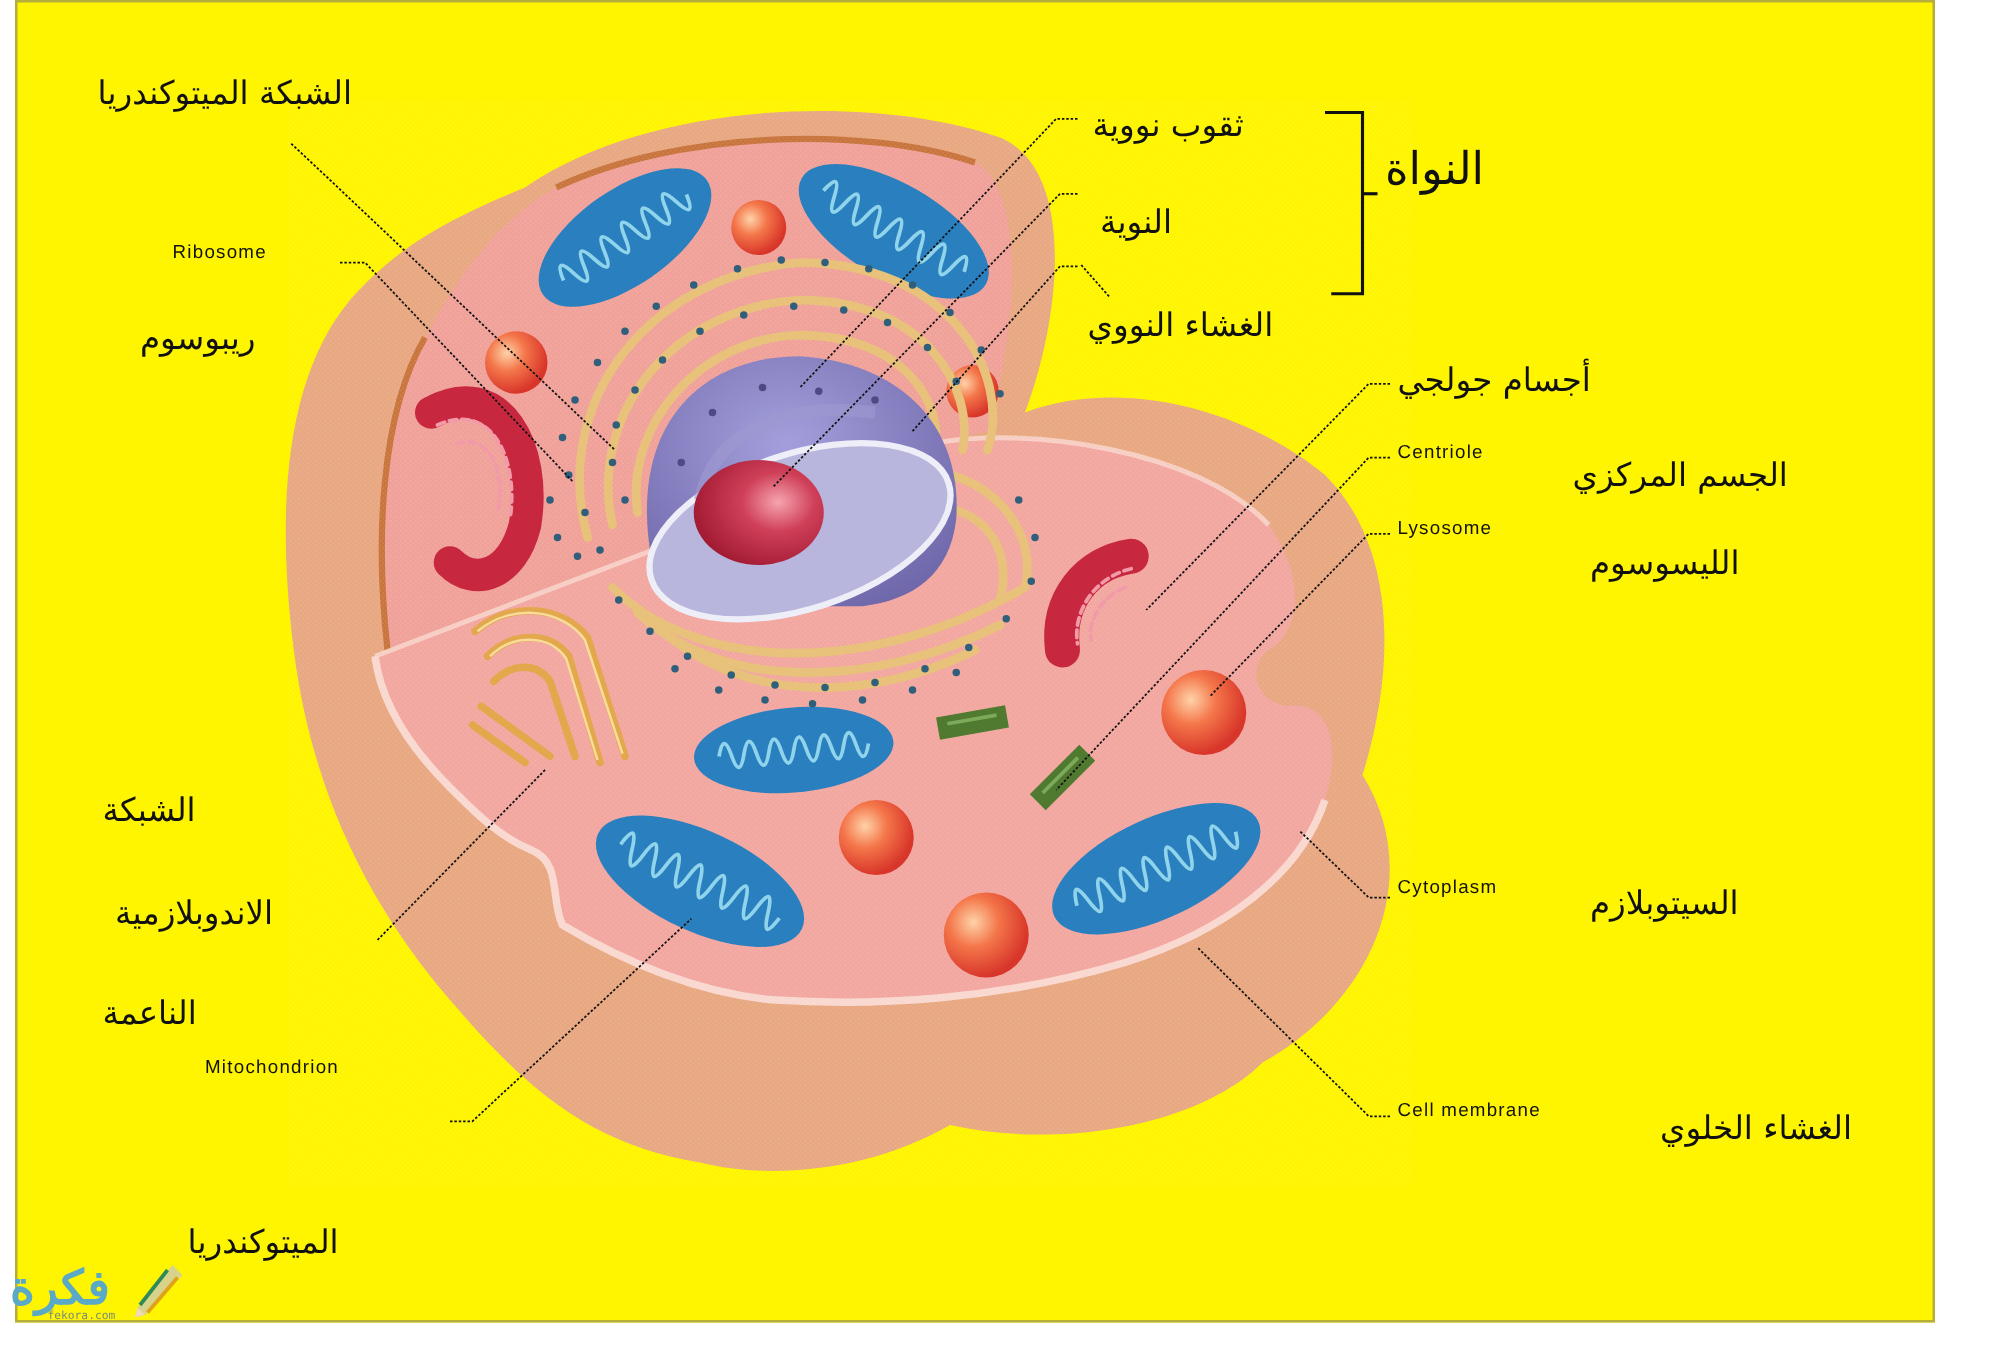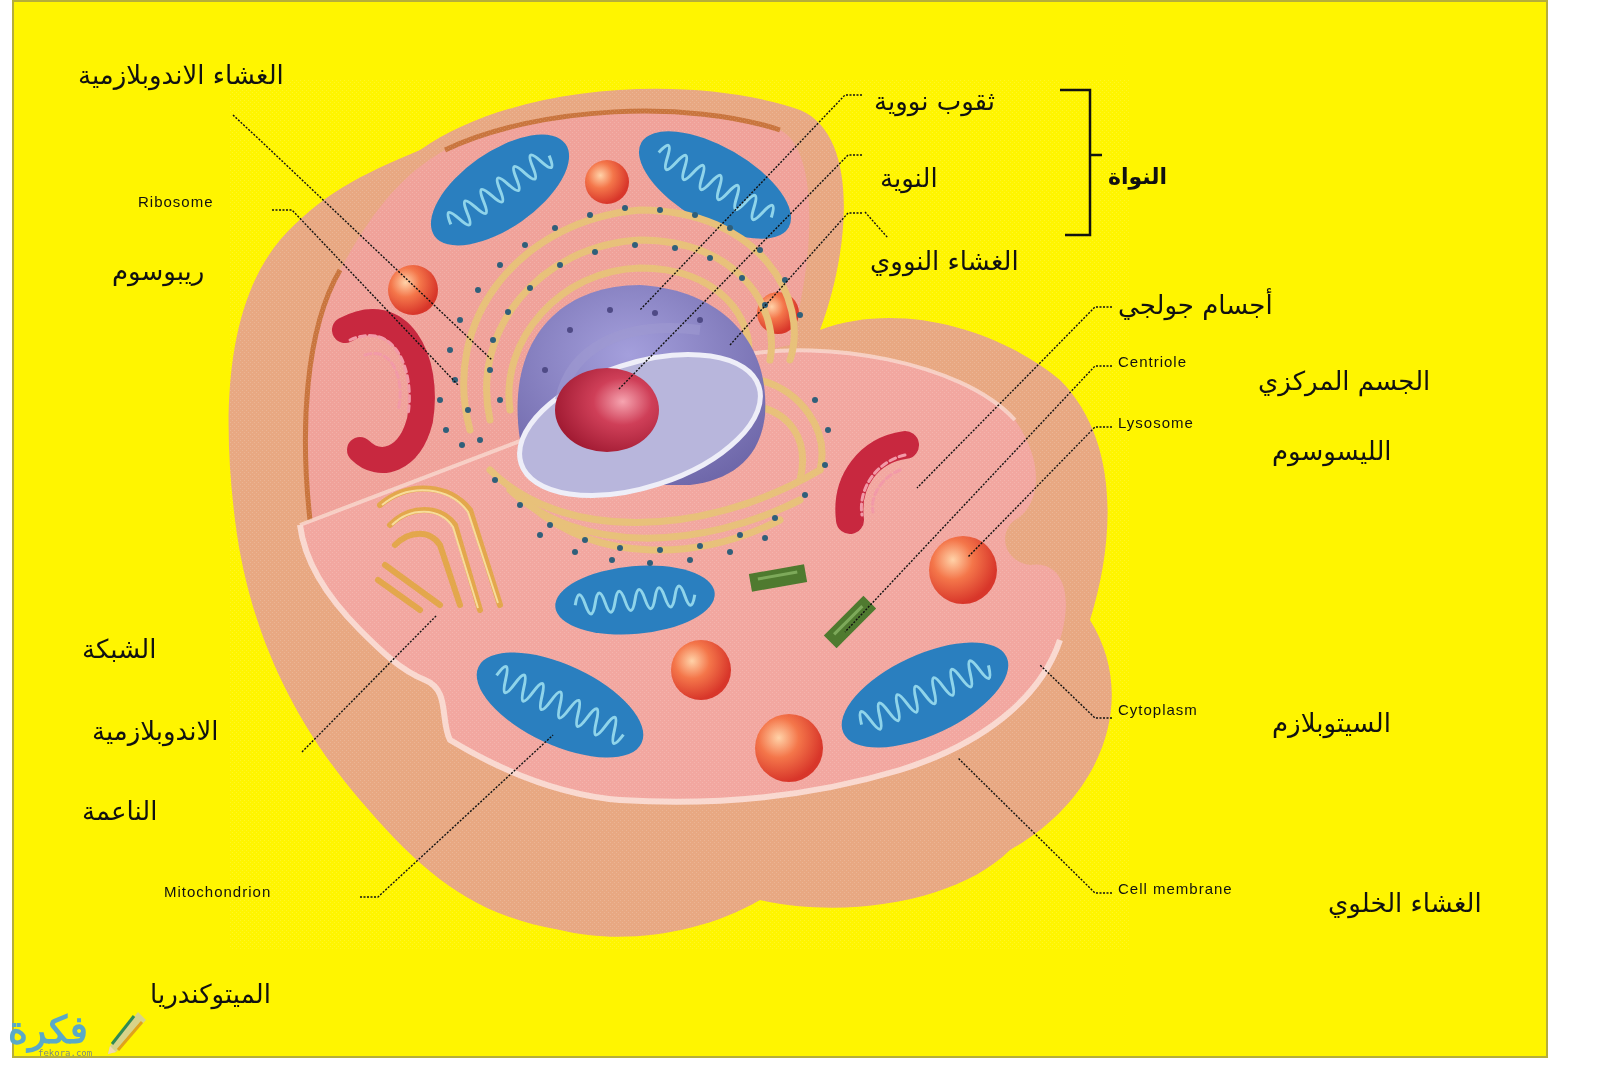--- a/index.html
+++ b/index.html
@@ -4,21 +4,21 @@
 <style>
   html, body { margin:0; padding:0; background:#ffffff; }
   body { width:1600px; height:1092px; position:relative; overflow:hidden;
          font-family:"DejaVu Sans", sans-serif; }
   #frame { position:absolute; left:12px; top:0; width:1536px; height:1058px;
            background:#fff500; border:2px solid #b5ae3a; box-sizing:border-box; }
   svg#art { position:absolute; left:0; top:0; width:1600px; height:1092px; }
   .lbl { position:absolute; color:#111; white-space:nowrap; line-height:1; }
   .en { font-family:Liberation Sans, sans-serif; font-size:15px; letter-spacing:1px; }
   .ar { font-family:"DejaVu Sans", sans-serif; font-size:26px; direction:rtl; }
-  .ar-big { font-size:22px; font-weight:bold;margin-top:48px; }
+  .ar-big { font-size:36px; font-weight:normal; }
   #logo { position:absolute; left:8px; top:1008px; width:140px; height:52px; }
   #logo .logo-text { position:absolute; left:0; top:0; font-family:Liberation Serif, serif;
         font-weight:bold; font-size:38px; color:#5aa9c7; direction:rtl; }
   #logo .logo-sub { position:absolute; left:30px; top:40px; font-family:"DejaVu Sans Mono", monospace;
         font-size:9px; color:#7b8b7d; }
 </style>
 </head>
 <body>
 
 <div id="frame"></div>
@@ -228,40 +228,40 @@
 
     <path d="M1112,893 L1095,893 L958,758"></path>
   </g>
 
   <g fill="none" stroke="#111" stroke-width="2.5">
     <path d="M1060,90 L1090,90 L1090,235 L1065,235"></path>
     <path d="M1090,155 L1102,155"></path>
   </g>
 </svg>
 
-<div class="lbl ar" style="left:78px;top:62px;font-size:26px;">الغشاء الاندوبلازمية</div>
+<div class="lbl ar" style="left:78px;top:62px;font-size:26px;">الشبكة الميتوكندريا</div>
 <div class="lbl en" style="left:138px;top:194px;">Ribosome</div>
 <div class="lbl ar" style="left:112px;top:258px;">ريبوسوم</div>
 
 <div class="lbl ar" style="left:874px;top:88px;">ثقوب نووية</div>
 <div class="lbl ar" style="left:880px;top:165px;">النوية</div>
 <div class="lbl ar" style="left:870px;top:248px;">الغشاء النووي</div>
 <div class="lbl ar ar-big" style="left:1108px;top:118px;">النواة</div>
 
 <div class="lbl ar" style="left:1118px;top:292px;">أجسام جولجي</div>
 <div class="lbl en" style="left:1118px;top:354px;">Centriole</div>
 <div class="lbl ar" style="left:1258px;top:368px;">الجسم المركزي</div>
 <div class="lbl en" style="left:1118px;top:415px;">Lysosome</div>
 <div class="lbl ar" style="left:1272px;top:438px;">الليسوسوم</div>
 
 <div class="lbl ar" style="left:82px;top:636px;text-align:center;">الشبكة</div>
 <div class="lbl ar" style="left:92px;top:718px;">الاندوبلازمية</div>
 <div class="lbl ar" style="left:82px;top:798px;">الناعمة</div>
 
-<div class="lbl en" style="left:164px;top:884px;text-align:center;">Mitochondrion</div>
+<div class="lbl en" style="left:164px;top:846px;text-align:center;">Mitochondrion</div>
 <div class="lbl ar" style="left:150px;top:944px;margin-top:37px;">الميتوكندريا</div>
 
 <div class="lbl en" style="left:1118px;top:702px;">Cytoplasm</div>
 <div class="lbl ar" style="left:1272px;top:710px;">السيتوبلازم</div>
 <div class="lbl en" style="left:1118px;top:881px;">Cell membrane</div>
 <div class="lbl ar" style="left:1328px;top:890px;">الغشاء الخلوي</div>
 
 <div id="logo">
   <span class="logo-text">فكرة</span>
   <span class="logo-sub">fekora.com</span>

